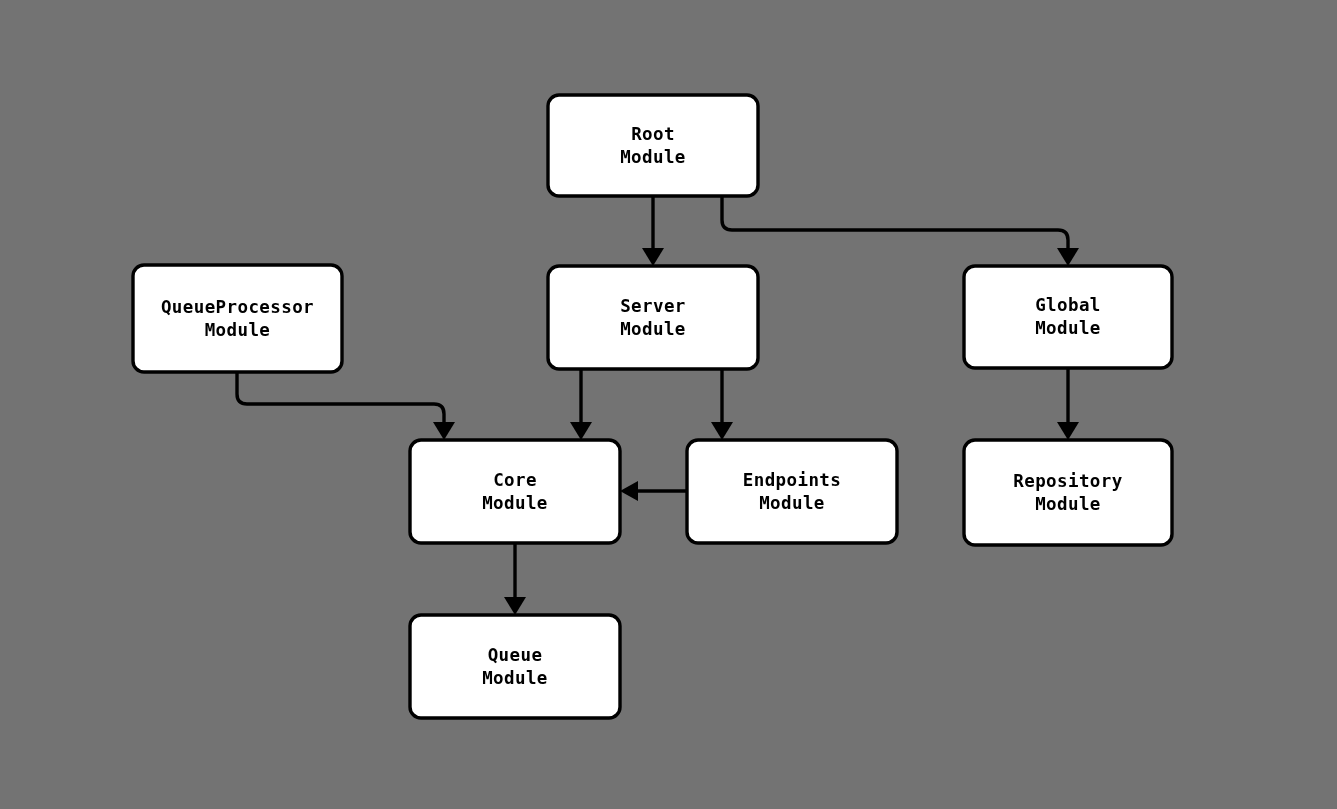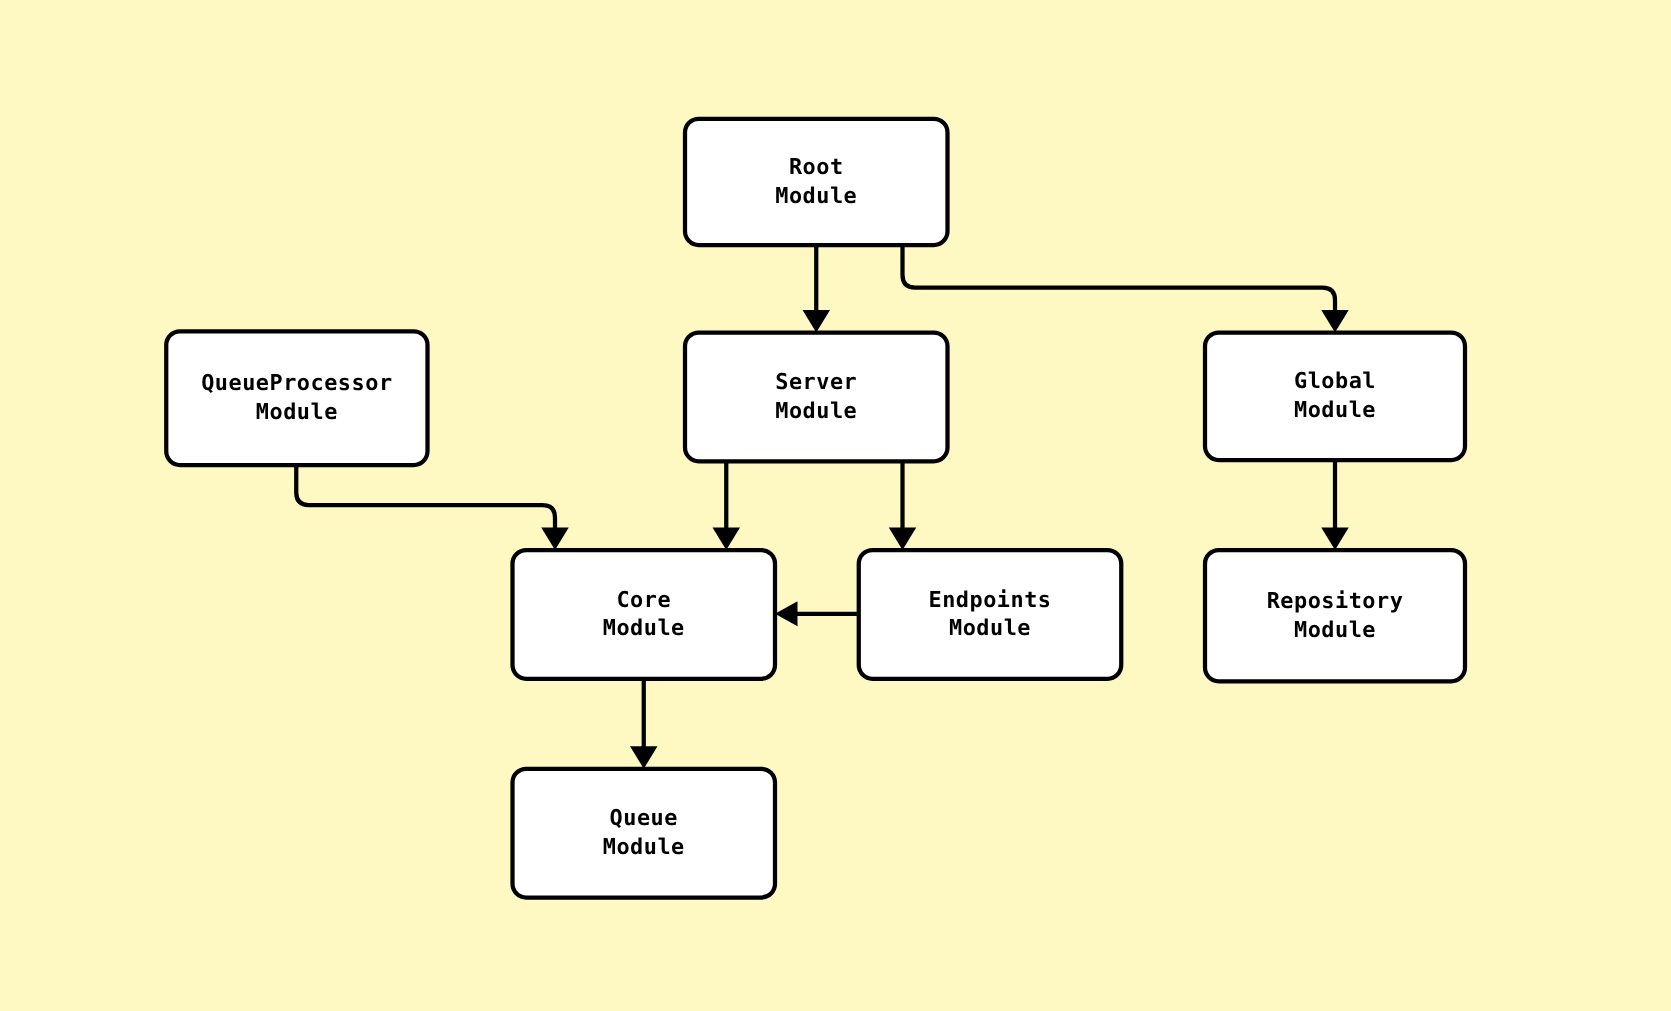--- a/index.html
+++ b/index.html
@@ -11,21 +11,21 @@
   body {
     width: 1337px;
     height: 809px;
     overflow: hidden;
     font-family: "DejaVu Sans Mono", "Liberation Mono", monospace;
   }
   #diagram-canvas {
     position: relative;
     width: 1337px;
     height: 809px;
-    background: #fef9c3;
+    background: #737373;
   }
   svg.diagram-svg {
     position: absolute;
     top: 0;
     left: 0;
     width: 1337px;
     height: 809px;
     display: block;
   }
   .node-box {

